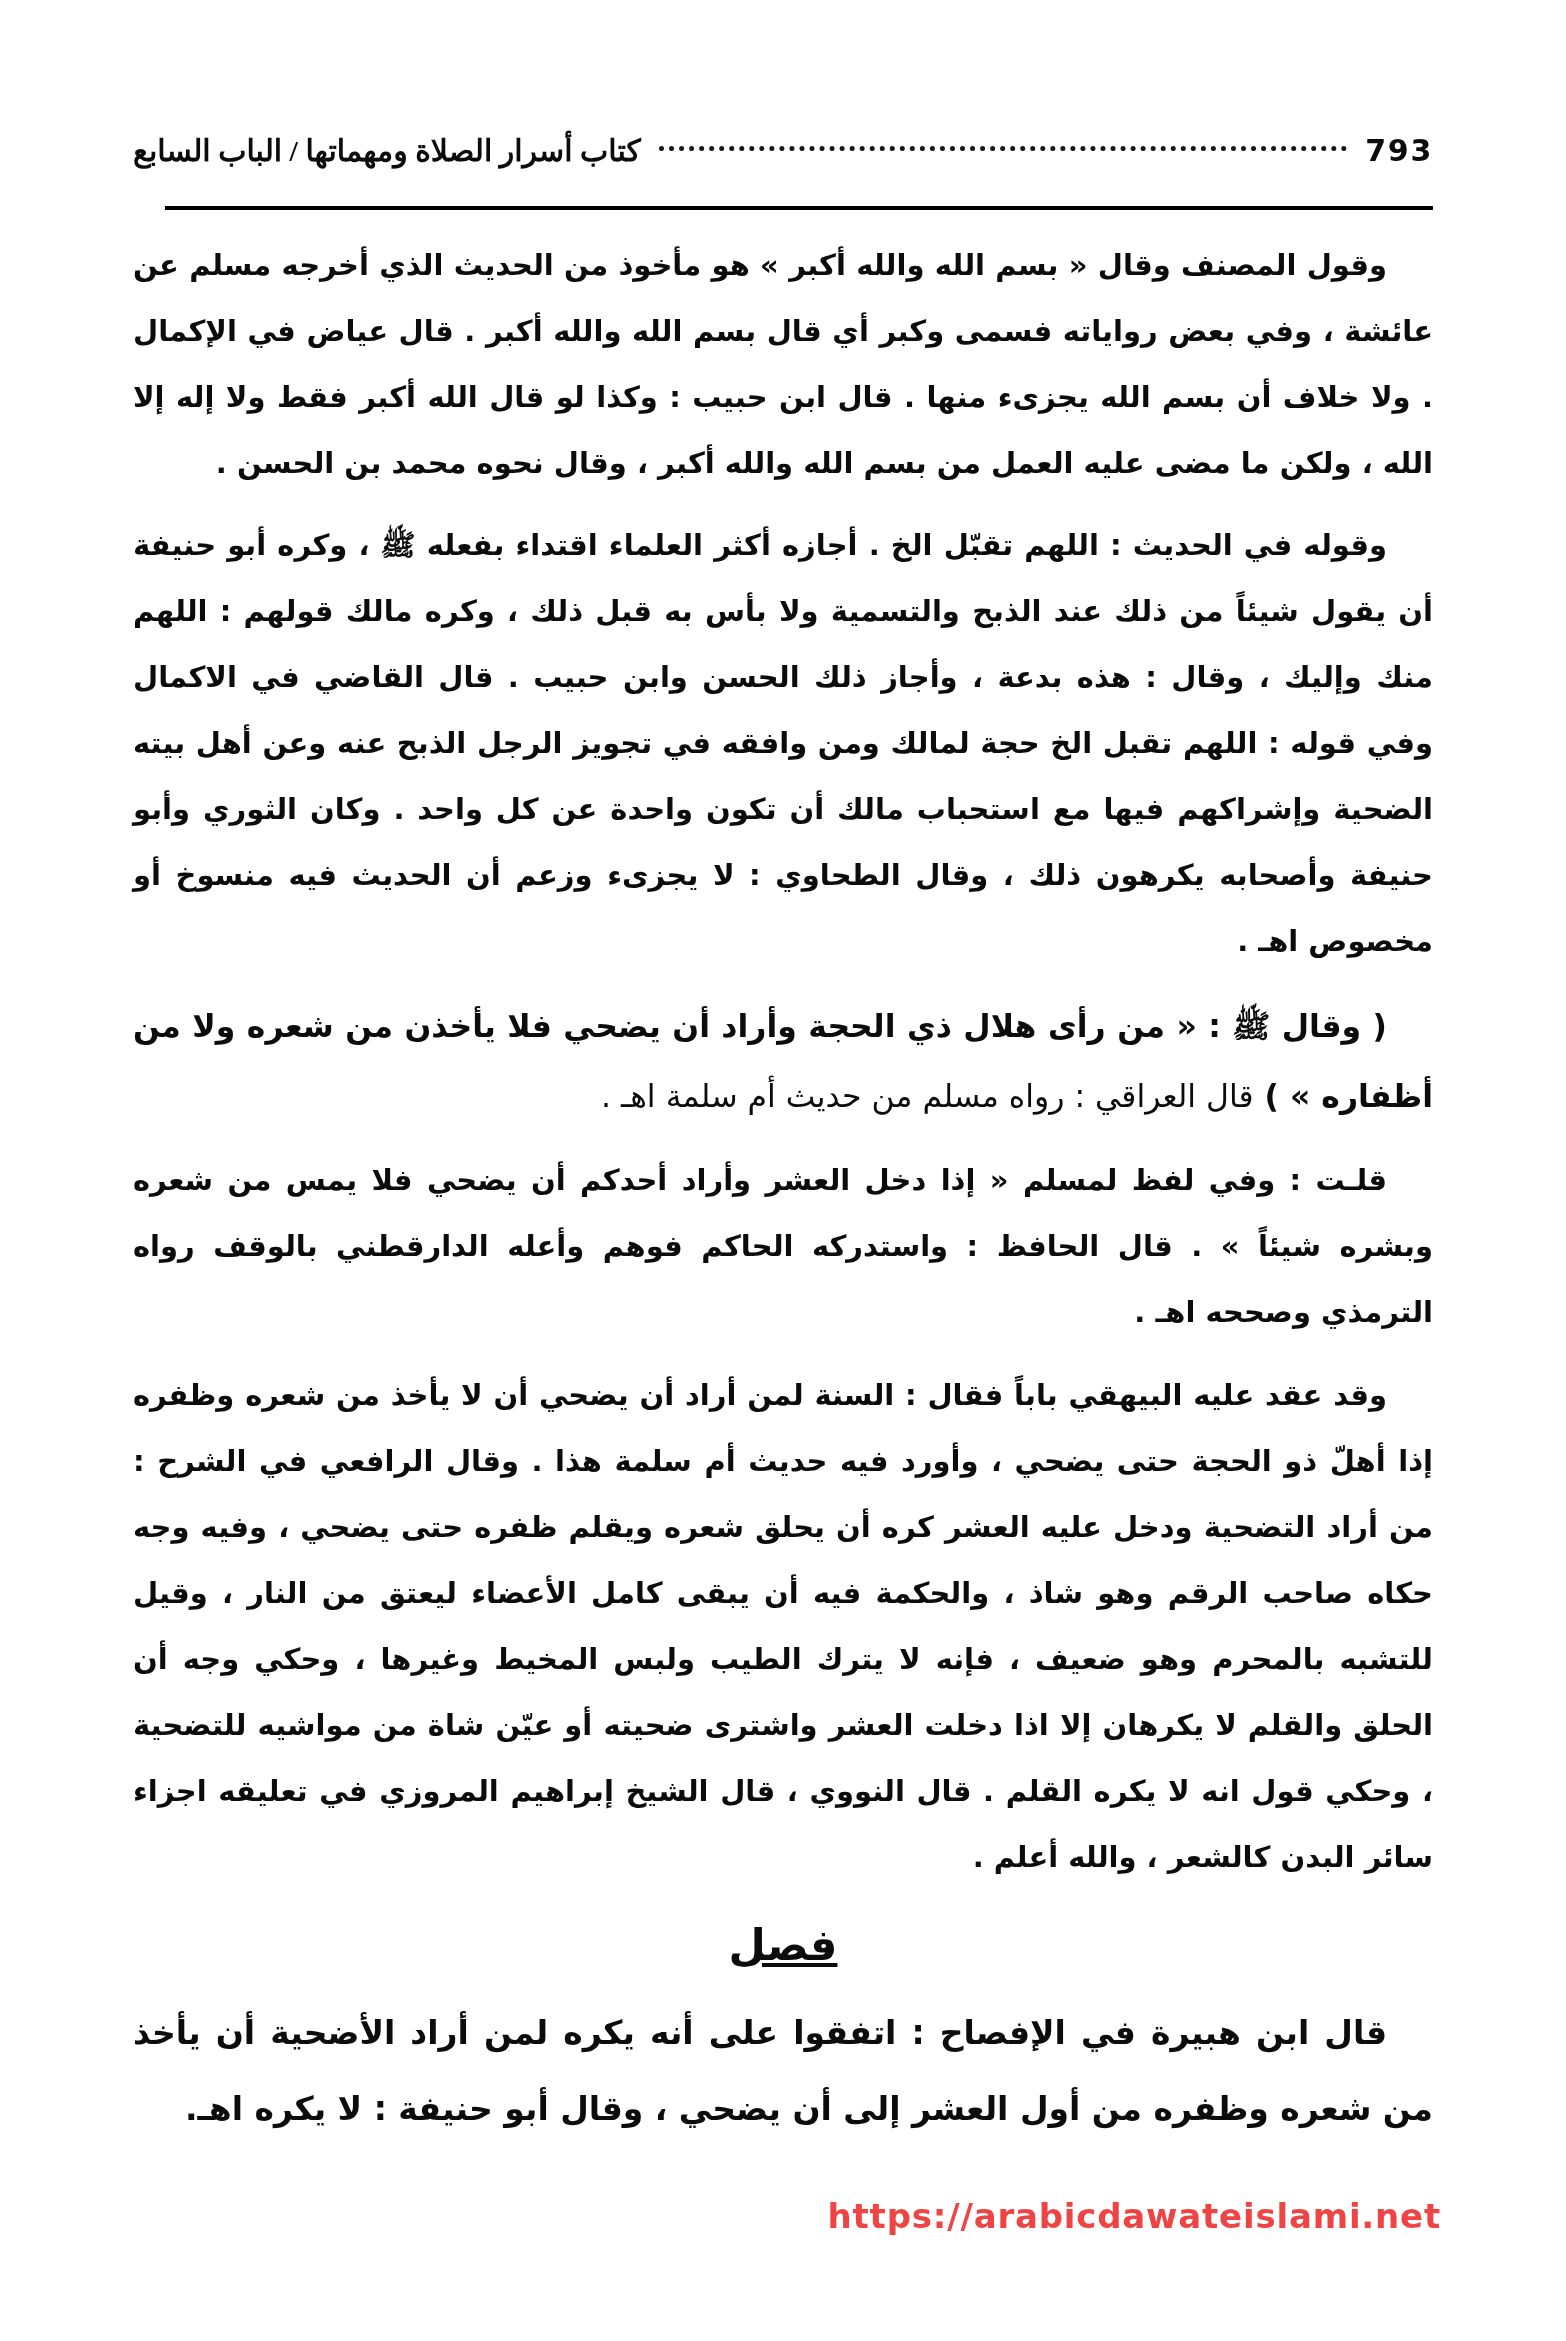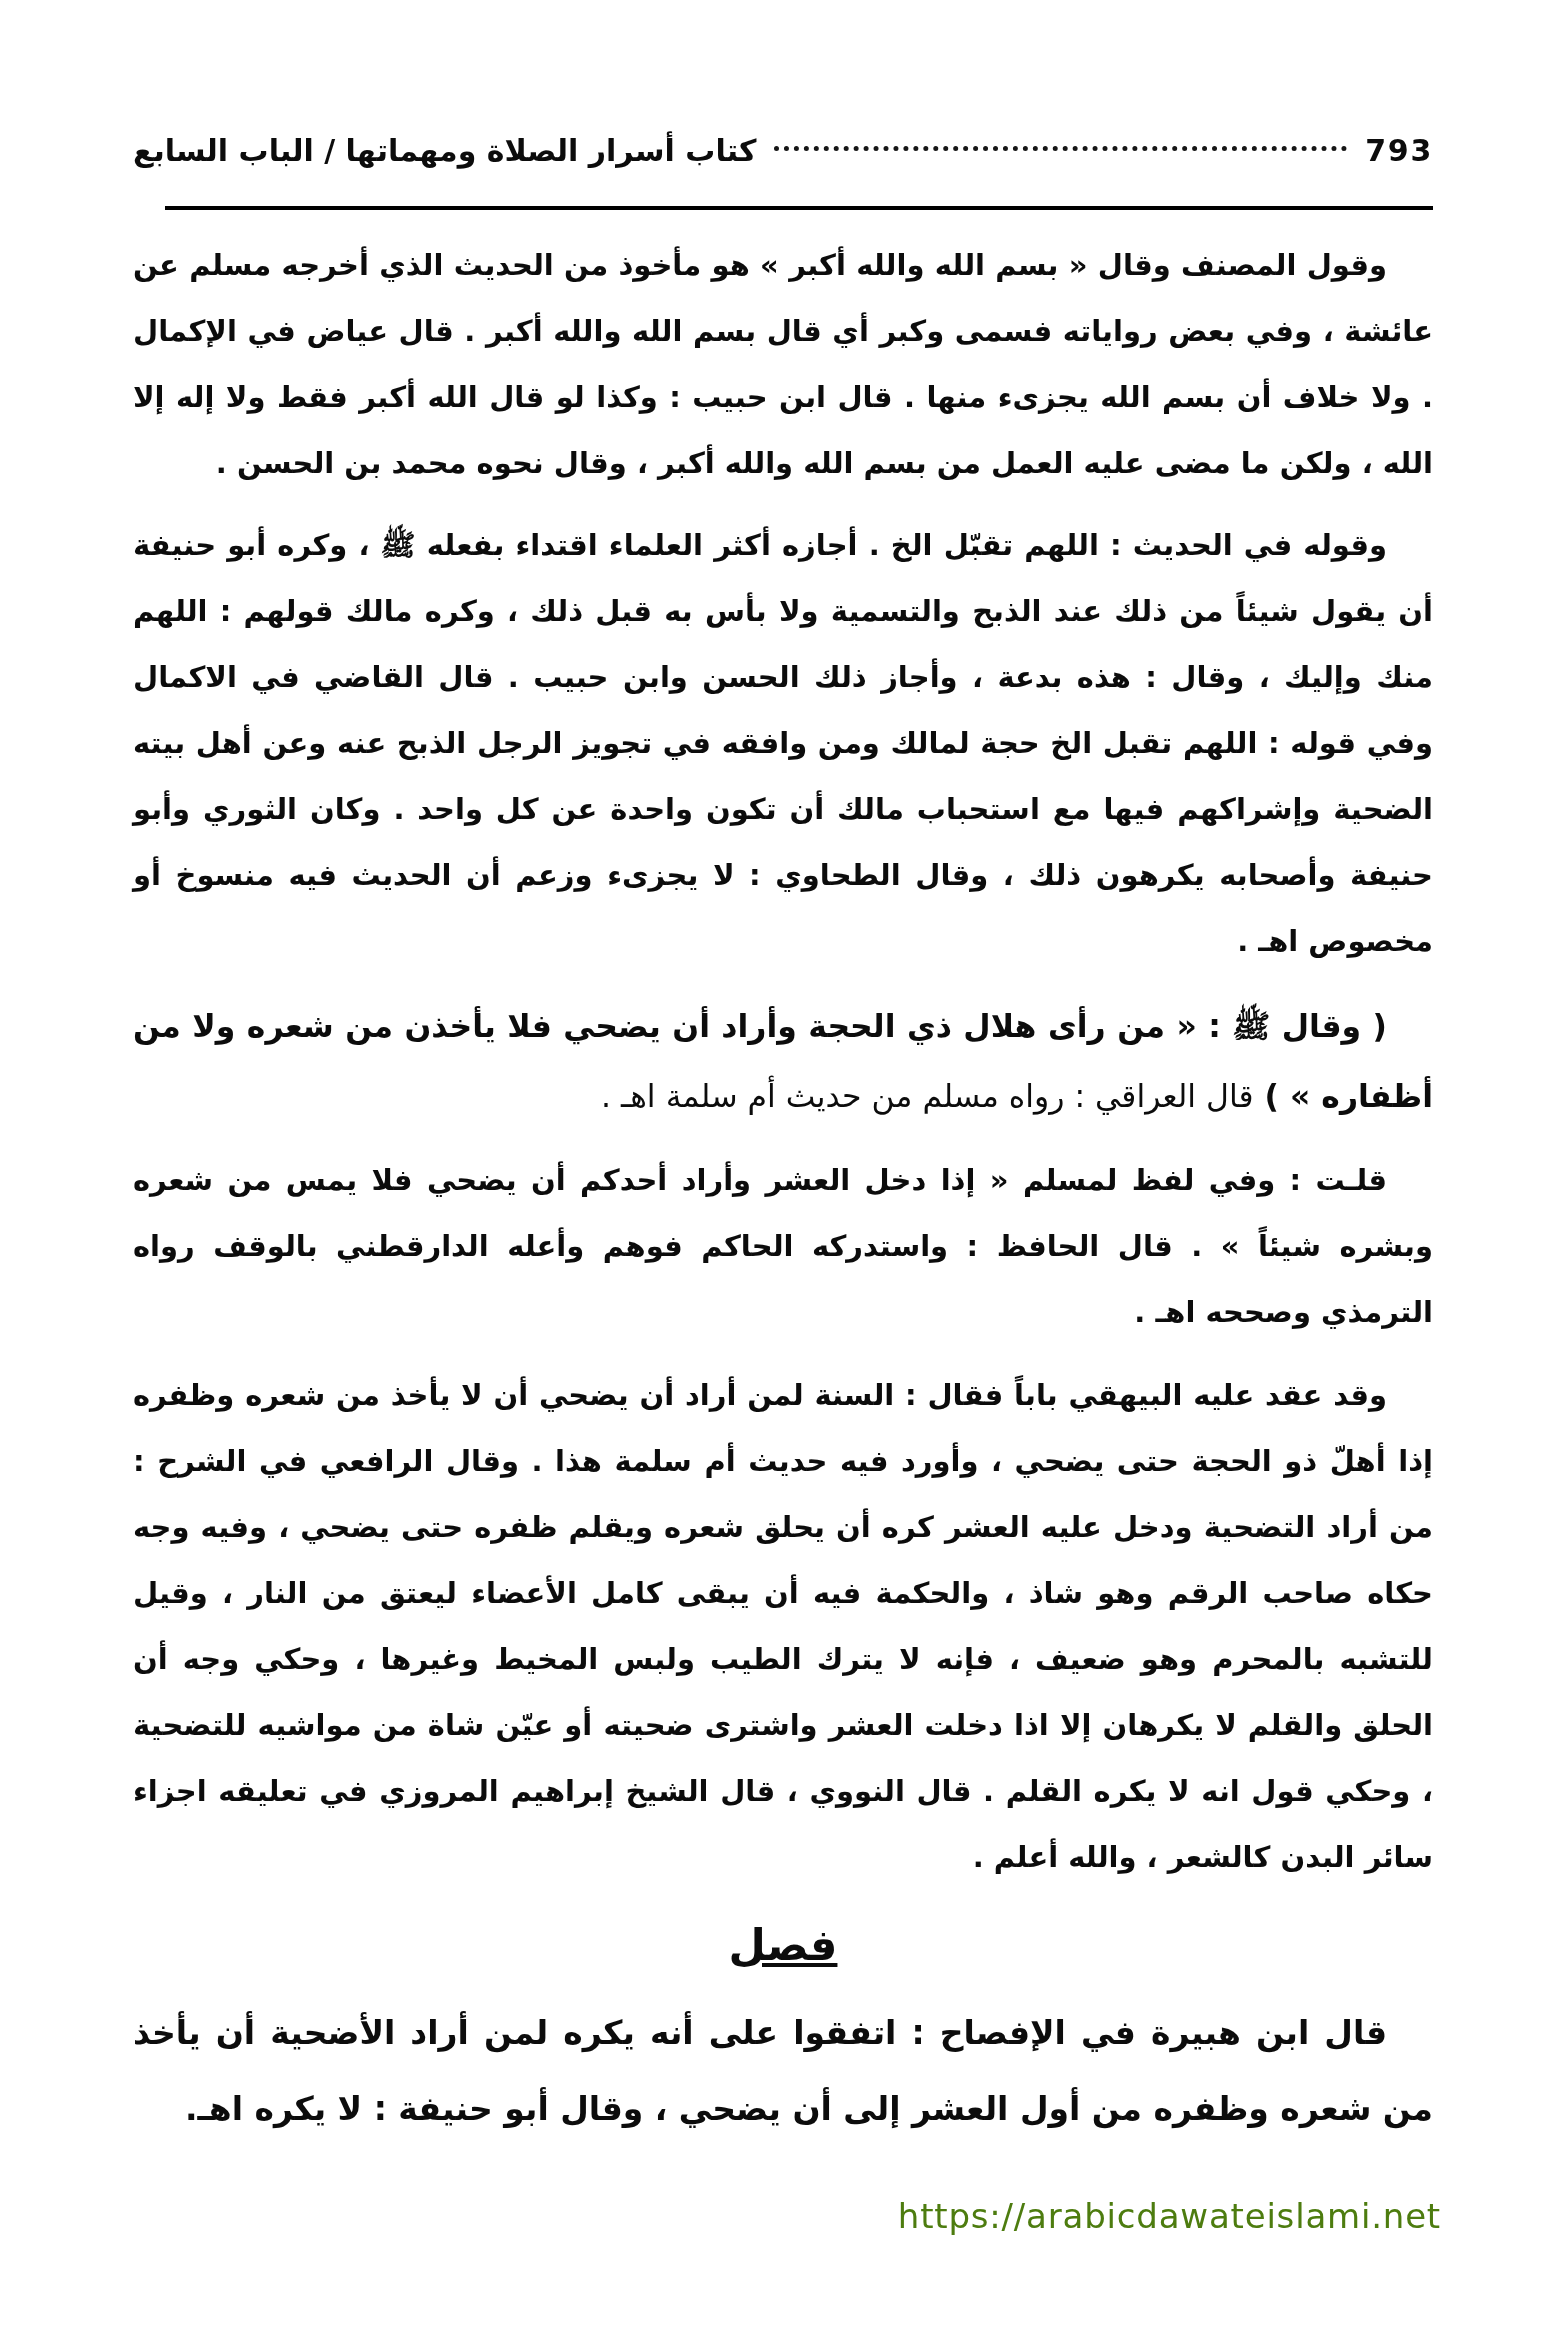--- a/index.html
+++ b/index.html
@@ -41,20 +41,21 @@
   }
   .leader {
     flex: 1 1 auto;
     border-bottom: 5.8px dotted #161616;
     margin: 0 18px;
     transform: translateY(-10px);
     min-width: 50px;
   }
   .running-title {
     white-space: nowrap;
+    font-family: Liberation Serif, serif;
   }
   
   .main-text {
     direction: rtl;
     text-align: justify;
     font-size: 36px;
     font-weight: bold;
     line-height: 85px;
     margin: 28px 0 0 0;
   }
@@ -99,22 +100,22 @@
     margin: 0;
     text-indent: 46px;
   }
   
   .watermark {
     position: absolute;
     top: 2196px;
     right: 126px;
     direction: ltr;
     font-size: 34px;
-    color: #4d7c0f;
-    font-weight: normal;
+    color: #ef4444;
+    font-weight: bold;
     letter-spacing: 0.8px;
   }
 </style>
 </head>
 <body>
 
 <div class="page">
   <div class="content">
 
     <div class="header">

